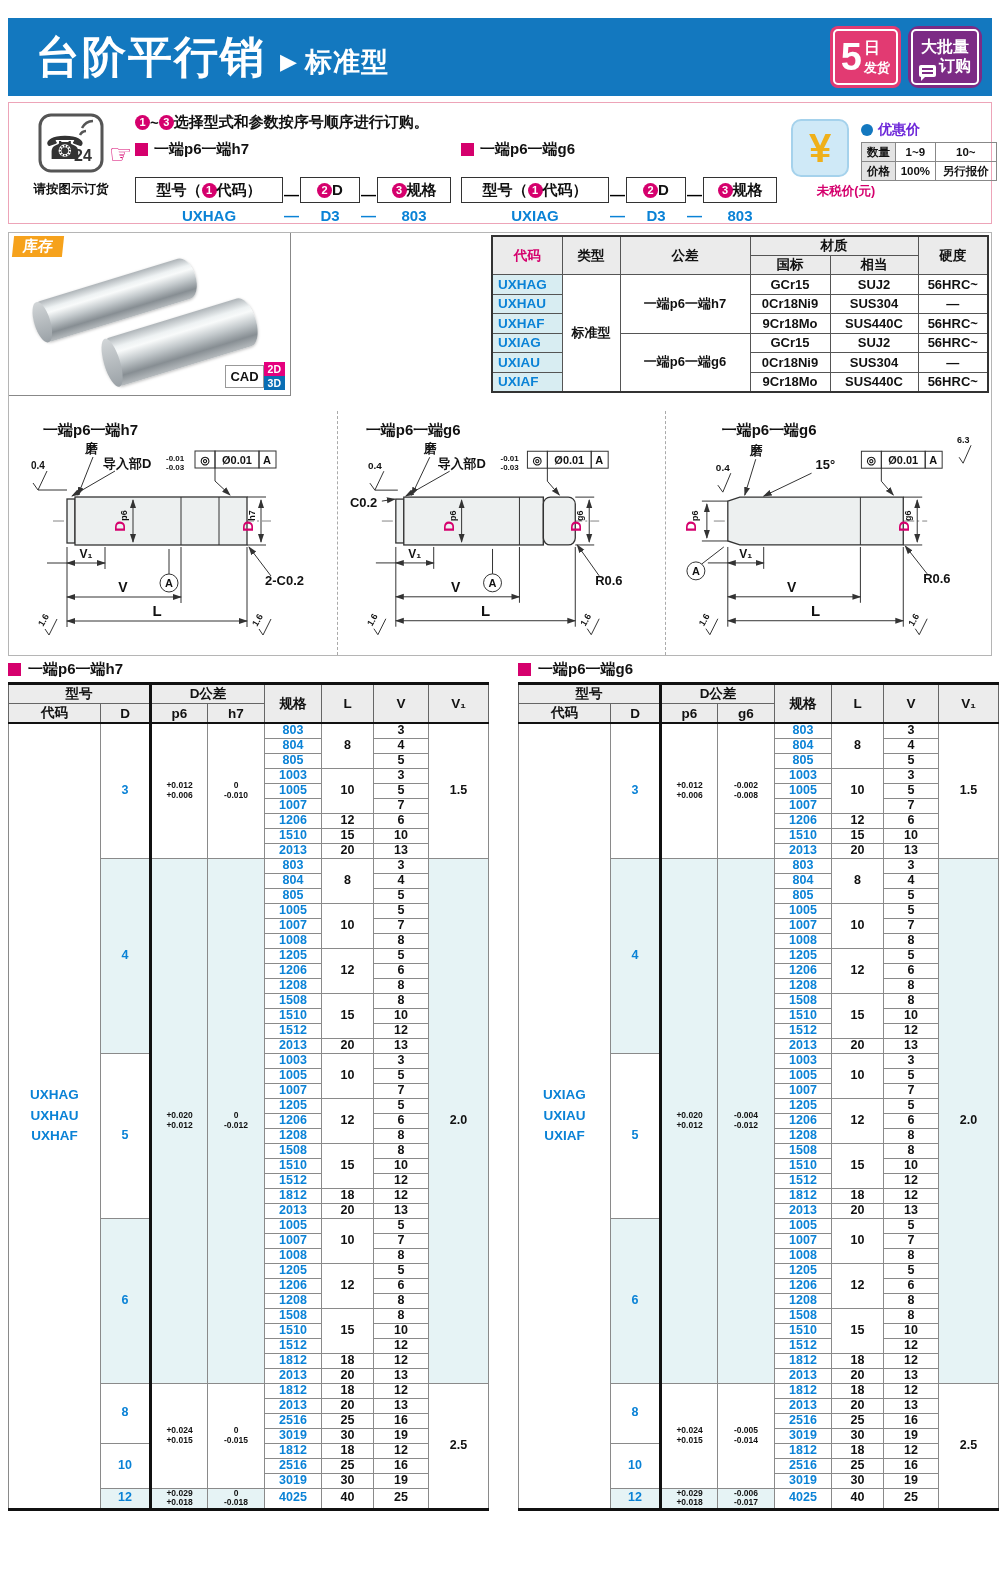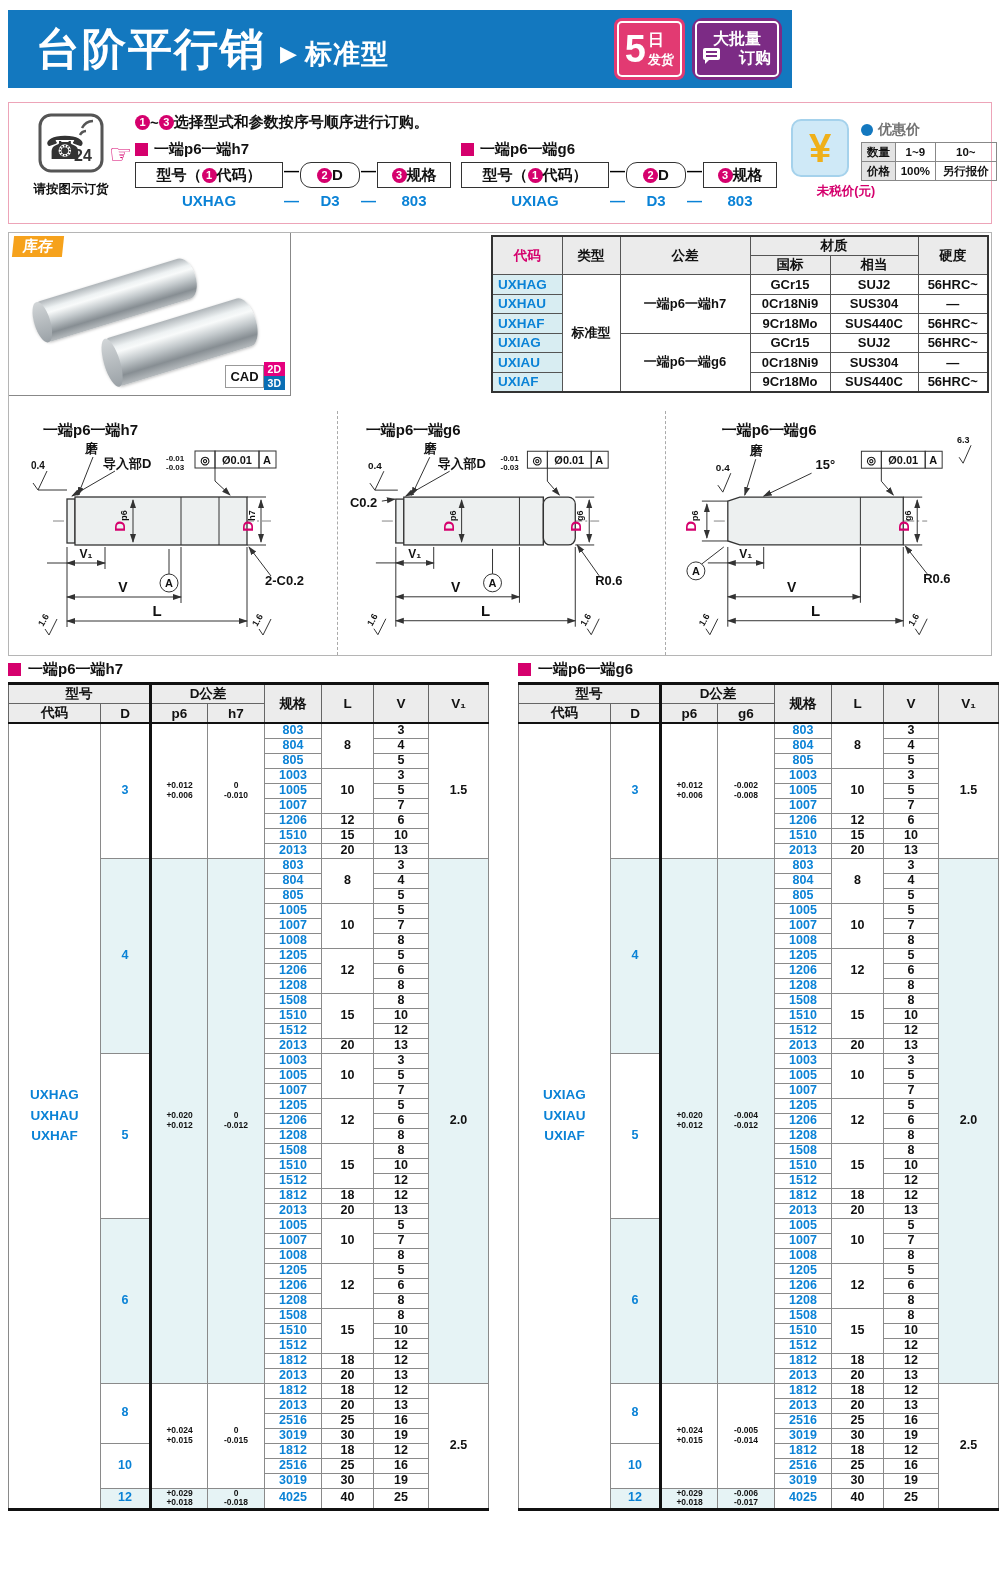--- a/index.html
+++ b/index.html
@@ -1,61 +1,61 @@
 <!DOCTYPE html>
 <html><head>
 <meta charset="utf-8">
 <style>
   * { margin:0; padding:0; box-sizing:border-box; }
   body { background:#fff; font-family:"Liberation Sans","DejaVu Sans",sans-serif; }
   .page { position:relative; width:1000px; height:1572px; background:#fff; overflow:hidden; }
 
   
-  .hbar { position:absolute; left:8px; top:10px; width:784px; height:78px; background:#1378bf; display:flex; align-items:center; padding-left:28px; }
+  .hbar { position:absolute; left:8px; top:18px; width:984px; height:78px; background:#1378bf; display:flex; align-items:center; padding-left:28px; }
   .htitle { color:#fff; font-size:44px; font-weight:bold; letter-spacing:2px; }
   .harrow { color:#fff; font-size:22px; margin:10px 0 0 14px; }
   .hsub { color:#fff; font-size:27px; font-weight:bold; margin:10px 0 0 8px; letter-spacing:1px; }
   .badges { position:absolute; right:10px; top:8px; display:flex; gap:7px; }
   .badge { border-radius:8px; padding:3px; height:62px; }
   .badge-inner { border:2px solid #fff; border-radius:5px; height:100%; display:flex; align-items:center; justify-content:center; padding:0 6px; }
   .b-ship { background:#e23a72; }
   .b-bulk { background:#7c2b85;border-radius:11px; }
   .ship-big { color:#fff; font-size:38px; font-weight:bold; line-height:1; }
   .ship-col { display:flex; flex-direction:column; color:#fff; font-weight:bold; margin-left:2px; }
   .ship-col span:first-child { font-size:16px; }
   .ship-col span:last-child { font-size:13px; }
   .bulk-col { display:flex; flex-direction:column; align-items:center; color:#fff; font-weight:bold; }
   .bulk-col .l1 { font-size:16px; line-height:1.2; }
-  .bulk-l2 { display:flex; align-items:flex-start; gap:19px; }
+  .bulk-l2 { display:flex; align-items:flex-end; gap:3px; }
   .bulk-l2 .l2 { font-size:16px; color:#fff; }
   .bub { width:17px; height:12px; background:#fff; border-radius:2px; position:relative; display:inline-block; }
   .bub::before { content:""; position:absolute; left:3px; top:3px; right:3px; height:2px; background:#7c2b85; box-shadow:0 4px 0 #7c2b85; }
   .bub::after { content:""; position:absolute; left:2px; bottom:-4px; border:3px solid transparent; border-top-color:#fff; border-left-color:#fff; }
 
   
   .obox { position:absolute; left:8px; top:102px; width:984px; height:122px; border:1px solid #eda4b8; background:#fff; }
   .phone-group { position:absolute; left:16px; top:10px; width:92px; text-align:center; }
   .phone-cap { font-size:12.5px; font-weight:bold; margin-top:4px; color:#111; }
   .hand { position:absolute; left:100px; top:36px; color:#d5006d; font-size:26px; }
   .instr { position:absolute; left:126px; top:10px; display:flex; align-items:center; font-size:15px; font-weight:bold; color:#111; }
   .cnum { display:inline-block; width:15px; height:15px; border-radius:50%; background:#d5006d; color:#fff; font-size:11px; line-height:15px; text-align:center; font-weight:bold; vertical-align:1px; }
   .variant { position:absolute; top:36px; width:316px; }
   .v1p { left:126px; } .v2p { left:452px; }
   .vlabel { display:flex; align-items:center; gap:6px; font-size:15px; font-weight:bold; color:#111; height:20px; }
   .msq { width:13px; height:13px; background:#d5006d; display:inline-block; }
-  .vrow { display:flex; align-items:flex-start; margin-top:3px; }
+  .vrow { display:flex; align-items:flex-end; margin-top:18px; }
   .vbox { border:1.5px solid #333; height:26px; line-height:23px; text-align:center; font-size:15px; font-weight:bold; color:#111; background:#fff; }
-  .vb1 { width:148px; } .vb2 { width:60px;border-radius:11px; } .vb3 { width:74px; }
+  .vb1 { width:148px; } .vb2 { width:60px; } .vb3 { width:74px; }
   .vdash { width:17px; text-align:center; font-weight:bold; font-size:15px; }
   .vvals { display:flex; margin-top:4px; color:#0a82d6; font-weight:bold; font-size:15px; }
   .vv1 { width:148px; text-align:center; } .vv2 { width:60px; text-align:center; } .vv3 { width:74px; text-align:center; }
   .yenbox { position:absolute; left:782px; top:16px; width:58px; height:58px; background:#cfe9f7; border:2px solid #a5d2ec; border-radius:10px; text-align:center; line-height:54px; font-size:40px; font-weight:bold; color:#efb01a; }
   .yencap { position:absolute; left:789px; top:80px; width:96px; text-align:center; color:#d5006d; font-weight:bold; font-size:12.5px; }
   .disc { position:absolute; left:852px; top:18px; width:136px; }
-  .disc-title { display:flex; align-items:center; gap:5px; color:#737373; font-weight:bold; font-size:14px; margin-bottom:3px; }
+  .disc-title { display:flex; align-items:center; gap:5px; color:#6d28d9; font-weight:bold; font-size:14px; margin-bottom:3px; }
   .bdot { width:12px; height:12px; border-radius:50%; background:#1378bf; display:inline-block; }
   .disc table { border-collapse:collapse; width:100%; }
   .disc td { border:1px solid #888; font-size:11.5px; font-weight:bold; text-align:center; height:19px; color:#111; }
   .disc .lab { background:#e3e3e3; width:34px; }
 
   
   .mainbox { position:absolute; left:8px; top:232px; width:984px; height:424px; border:1px solid #b5b5b5; background:#fff; }
   .photo { position:absolute; left:0; top:0; width:282px; height:163px; border-right:1px solid #888; border-bottom:1px solid #888; overflow:hidden; background:#fff; }
   .stock { position:absolute; left:4px; top:3px; background:#f6a21c; color:#fff; font-weight:bold; font-size:15px; padding:1px 10px; transform:skewX(-6deg); }
   .pin-img { position:absolute; border-radius:12px/50%; background:linear-gradient(#aeb4b8 0%,#eef2f3 22%,#f8fafa 32%,#c3c9cc 55%,#878e93 80%,#b7bcbf 100%); box-shadow:0 1px 3px rgba(0,0,0,.25); }

